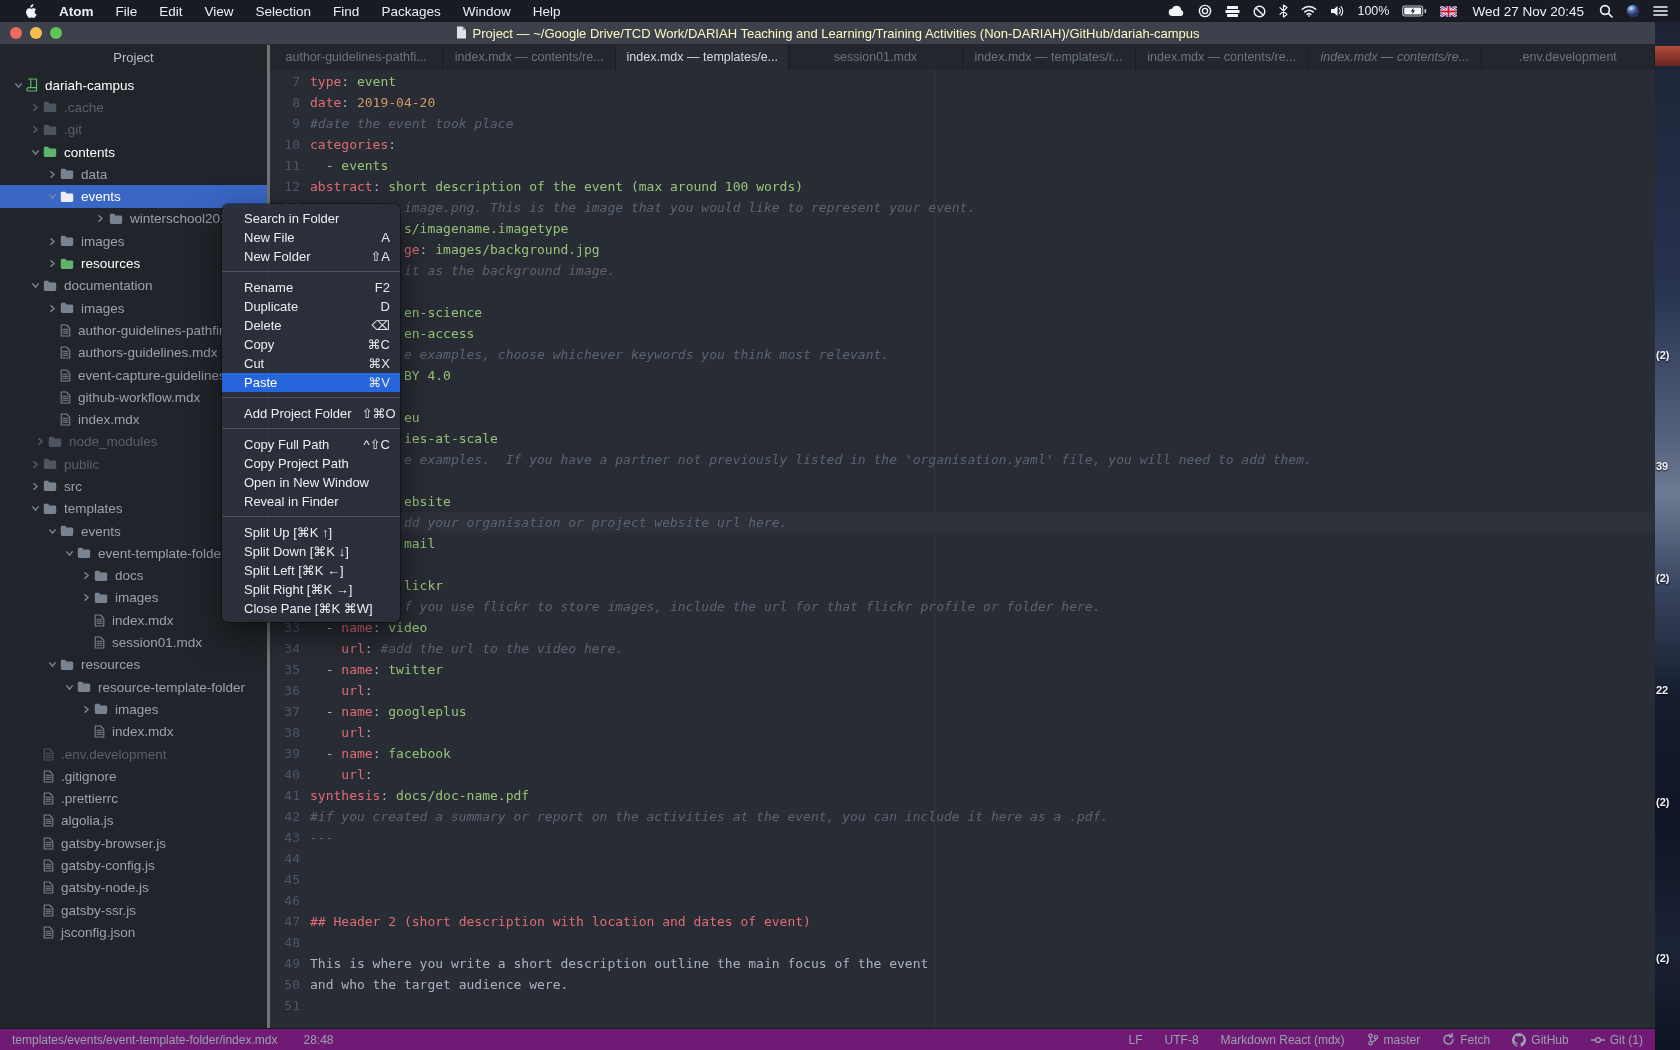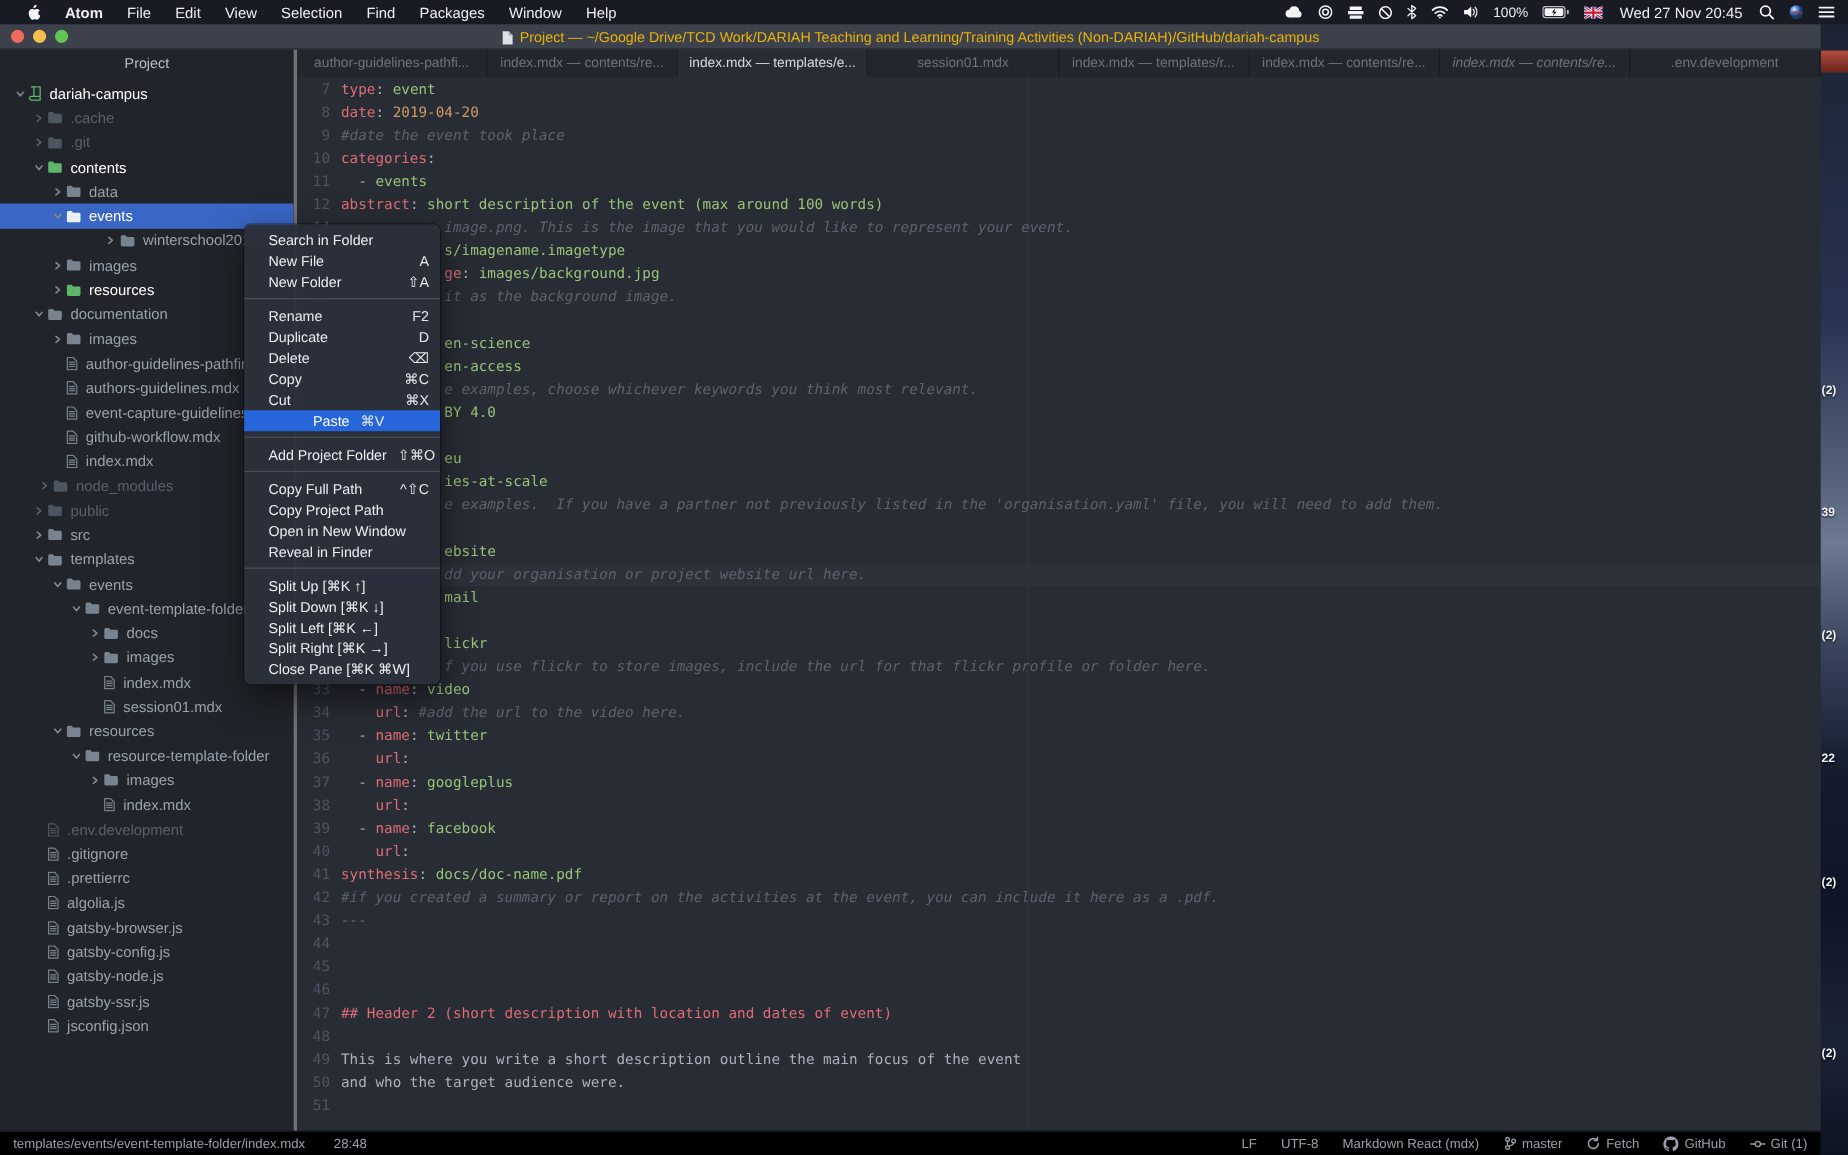--- a/index.html
+++ b/index.html
@@ -17,21 +17,21 @@
   .mb-ic{display:flex;align-items:center;color:#f2f4f7;}
   .mb-clock{white-space:nowrap;margin:0 2px;}
   .mb-batt{font-size:12.5px;}
 
   
   .titlebar{position:absolute;top:22px;left:0;width:1655px;height:22px;background:#3c414b;
             border-bottom:1px solid #23262d;z-index:5;display:flex;align-items:center;justify-content:center;}
   .lights{position:absolute;left:10px;top:5px;display:flex;gap:8px;}
   .light{width:12px;height:12px;border-radius:50%;}
   .l-red{background:#ec6a5e;}.l-yel{background:#f5bf4f;}.l-grn{background:#61c454;}
-  .tb-title{display:flex;align-items:flex-end;gap:6px;color:#eab308;font-size:13px;white-space:nowrap;}
+  .tb-title{display:flex;align-items:flex-start;gap:6px;color:#fef9c3;font-size:13px;white-space:nowrap;}
 
   
   .tree{position:absolute;left:0;top:44px;width:270px;height:984px;background:#21252b;
         border-right:3px solid #737373;overflow:hidden;z-index:4;box-sizing:border-box;}
   .tree-header{height:26px;line-height:26px;text-align:center;color:#b8bec8;font-size:13px;margin-top:1px;}
   .tree-items{margin-top:3px;}
   .trow{height:22.3px;display:flex;align-items:center;font-size:13.5px;color:#9aa2af;white-space:nowrap;}
   .trow.sel{background:#3a67c6;}
   .chev{width:16px;display:flex;justify-content:center;color:#808998;flex:0 0 16px;}
   .ticon{margin-right:7px;display:flex;flex:0 0 auto;}
@@ -60,25 +60,25 @@
   .tk-c{color:#5c6370;font-style:italic;} .tk-p{color:#abb2bf;}
   .tk-h{color:#e06c75;} .tk-t{color:#abb2bf;}
 
   
   .cmenu{position:absolute;left:222px;top:204px;width:178px;background:rgba(43,48,59,.97);
          border-radius:6px;box-shadow:0 12px 34px rgba(0,0,0,.55),0 0 0 1px rgba(0,0,0,.35);
          padding:4.5px 0;z-index:100;font-size:13px;color:#eceef1;}
   .cm-item{height:19px;display:flex;align-items:center;justify-content:space-between;
            padding:0 10px 0 22px;white-space:nowrap;}
   .cm-item .sc{color:#e6e8ec;margin-left:10px;}
-  .cm-item.hl{background:#2766da;color:#fff;justify-content:center;}
+  .cm-item.hl{background:#2766da;color:#fff;}
   .cm-sep{height:1px;background:rgba(255,255,255,.17);margin:5.5px 0;}
 
   
-  .statusbar{position:absolute;left:0;bottom:0;width:1655px;height:22px;background:#000000;
+  .statusbar{position:absolute;left:0;bottom:0;width:1655px;height:22px;background:#701a75;
              border-top:1px solid #181b20;display:flex;align-items:center;color:#99a1ae;
              font-size:12px;box-sizing:border-box;padding:0 12px;z-index:6;}
   .sb-left{display:flex;align-items:center;gap:26px;}
   .sb-right{margin-left:auto;display:flex;align-items:center;gap:22px;}
   .sb-item{display:flex;align-items:center;gap:5px;white-space:nowrap;color:#99a1ae;}
 
   
   .desktop{position:absolute;left:1655px;top:22px;width:25px;height:1028px;overflow:hidden;
            background:linear-gradient(180deg,#1c2334 0%,#283350 26%,#55607a 40%,#6e7a92 46%,
                        #39455e 55%,#141c2e 66%,#0e1526 78%,#1b2336 90%,#0c1322 100%);}

